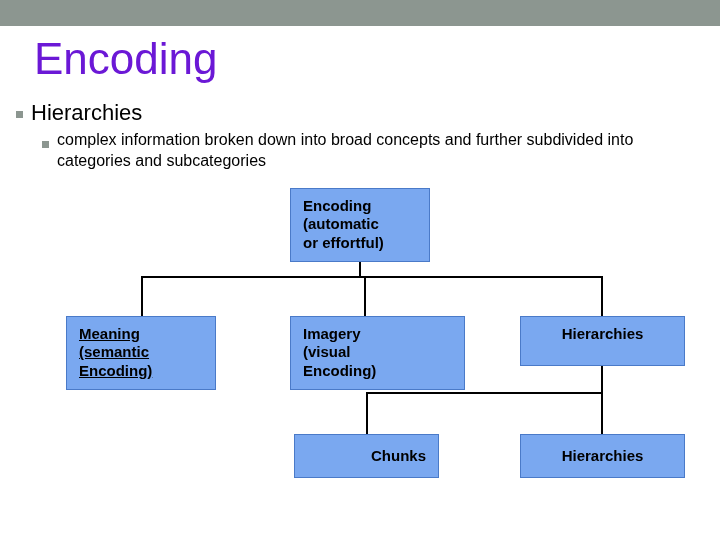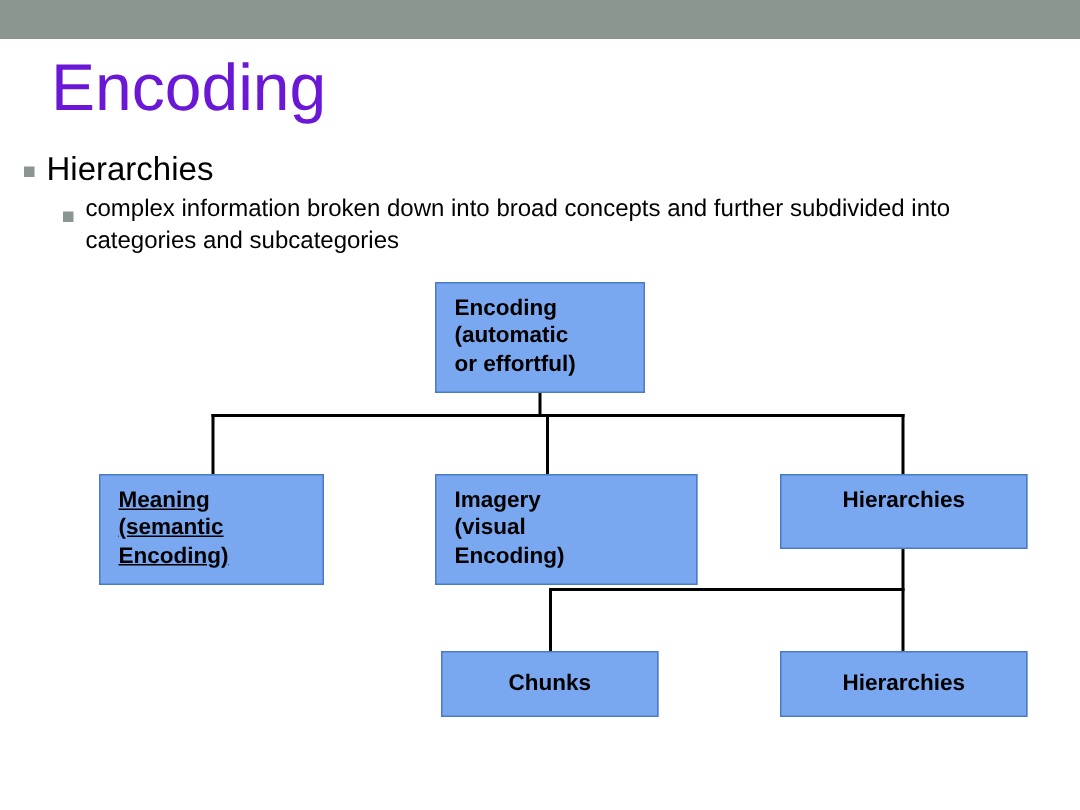--- a/index.html
+++ b/index.html
@@ -70,21 +70,21 @@
   .node.l1a {
     left: 66px; top: 144px; width: 150px;
   }
   .node.l1b {
     left: 290px; top: 144px; width: 175px;
   }
   .node.l1c {
     left: 520px; top: 144px; width: 165px; text-align: center; padding: 8px 12px 22px;
   }
   .node.l2a {
-    left: 294px; top: 262px; width: 145px; text-align: center; padding: 12px;
+    left: 294px; top: 262px; width: 145px; text-align: right; padding: 12px;
   }
   .node.l2b {
     left: 520px; top: 262px; width: 165px; text-align: center; padding: 12px;
   }
   .line {
     position: absolute;
     background: #000;
   }
   
   .s-top { left: 359px; top: 82px; width: 2px; height: 22px; }

